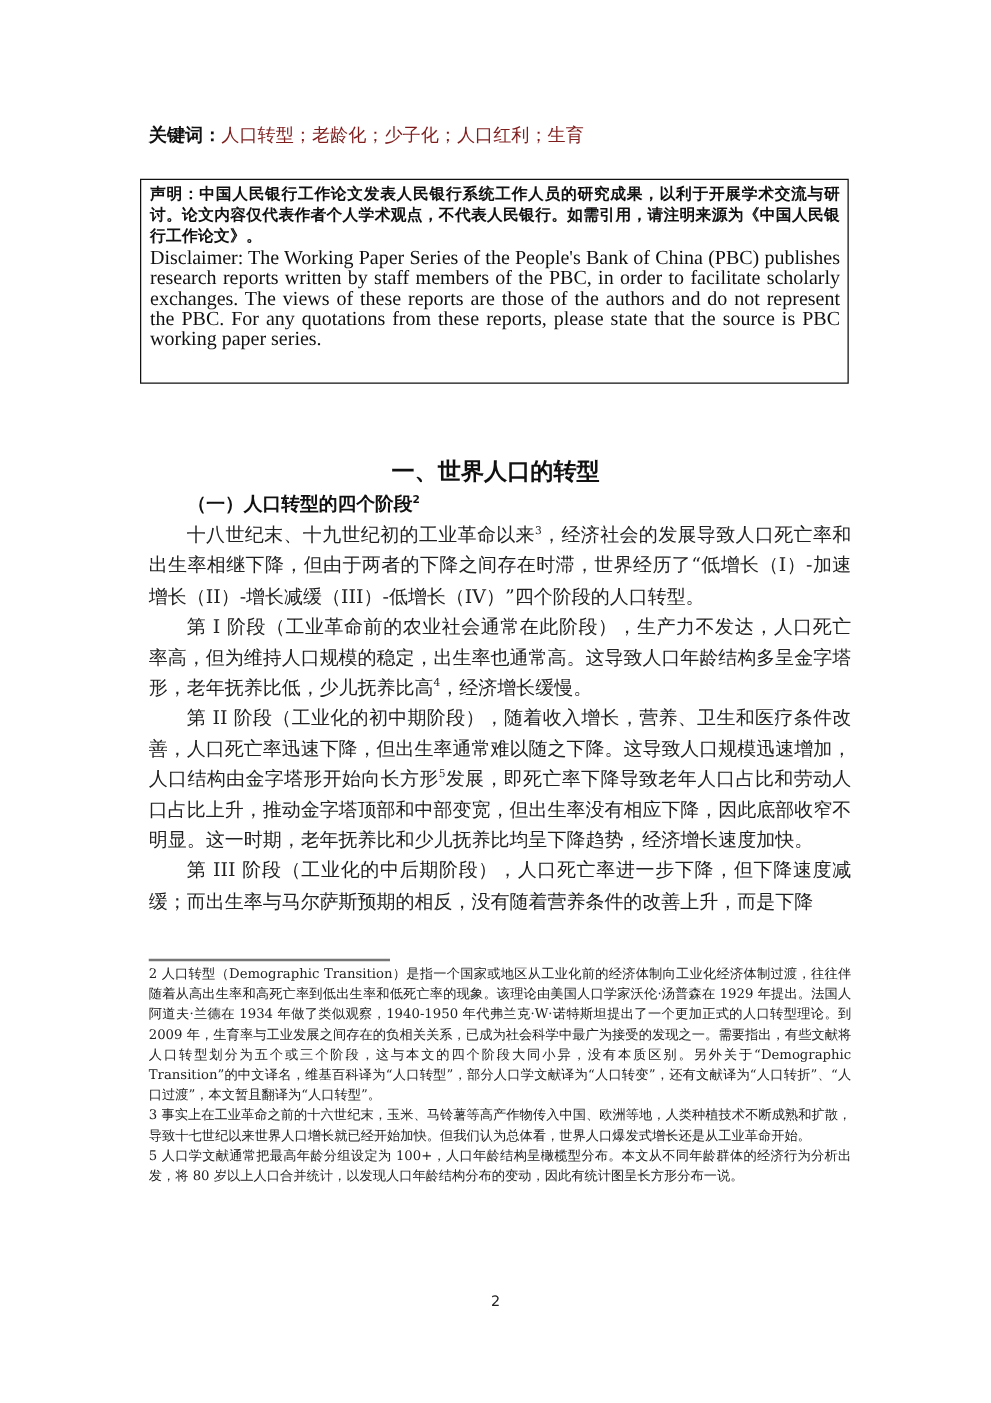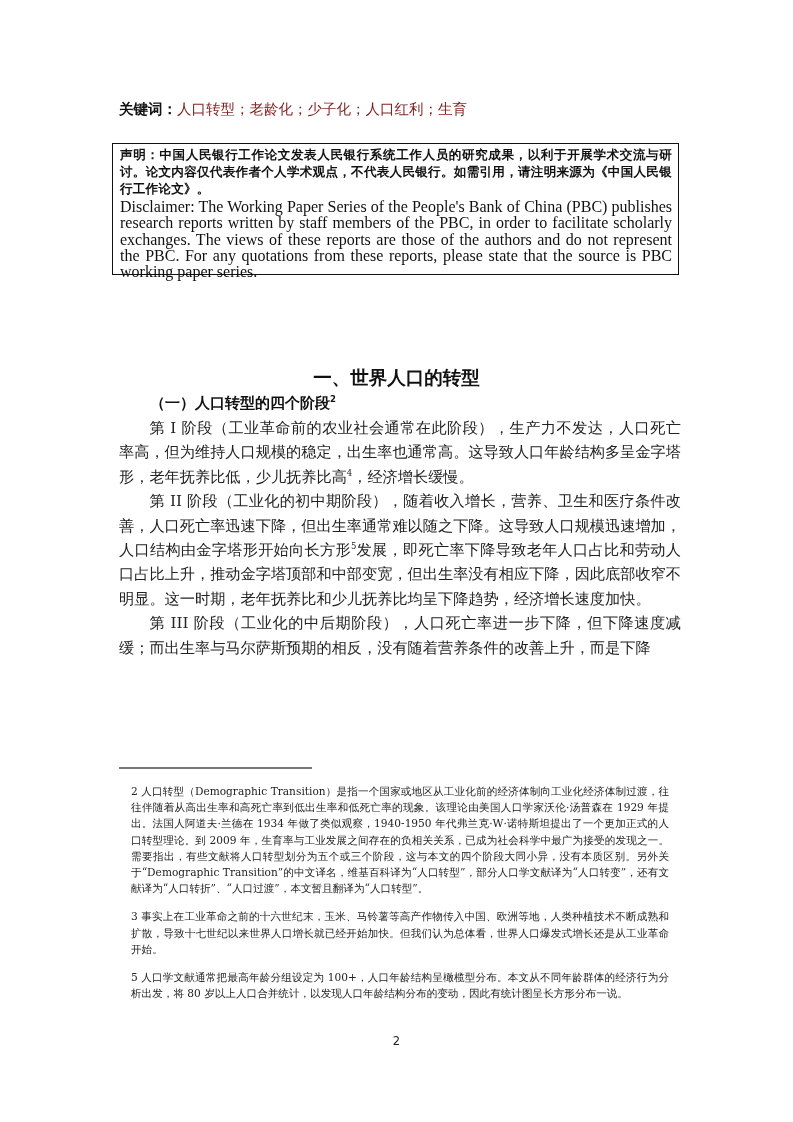--- a/index.html
+++ b/index.html
@@ -4,41 +4,41 @@
 <style>
   html, body { margin: 0; padding: 0; background: #ffffff; }
   body { width: 793px; height: 1122px; position: relative; overflow: hidden;
          font-family: "DejaVu Serif", "Liberation Serif", serif; color: #111; }
   .page { position: absolute; left: 0; top: 0; width: 793px; height: 1122px; }
 
   .keywords { position: absolute; left: 119px; top: 99px; font-size: 14.5px; line-height: 20px; white-space: nowrap; }
   .keywords .kw-label { font-weight: bold; font-family: "DejaVu Sans", sans-serif; text-align: center; }
   .keywords .kw-list { color: #7f1d1d; }
 
-  .disclaimer-box { position: absolute; left: 112px; top: 143px; width: 567px; height: 132px;
+  .disclaimer-box { position: absolute; left: 112px; top: 143px; width: 567px; height: 164px;
                     border: 1.5px solid #111; box-sizing: border-box; padding: 2px 6px 0 7px; }
   .disc-cn { font-family: "DejaVu Sans", sans-serif; font-weight: bold; font-size: 12.6px;
              line-height: 17px; text-align: justify; text-align-last: left; letter-spacing: 0.2px; }
   .disc-en { margin-top: 2px; font-family: "Liberation Serif", serif; font-weight: normal;
              font-size: 16px; line-height: 16.3px; text-align: justify; }
 
   .section-title { position: absolute; left: 0; width: 793px; top: 348px; text-align: center;
                    font-family: "DejaVu Sans", sans-serif; font-weight: bold; font-size: 18.5px; line-height: 28px; margin-top: 16px; }
   .sub-title { position: absolute; left: 150px; top: 391px; font-family: "DejaVu Sans", sans-serif;
                font-weight: bold; font-size: 15px; line-height: 24px; }
   .sub-title sup, .body sup { font-size: 8.5px; vertical-align: super; line-height: 0; }
 
   .body { position: absolute; left: 119px; top: 416px; width: 562px; font-size: 15.2px;
           line-height: 24.4px; text-align: justify; color: #222; }
   .body p { margin: 0; text-indent: 2em; }
 
   .fn-rule { position: absolute; left: 119px; top: 767px; width: 193px; height: 2px; background: #777; }
   .footnotes { position: absolute; left: 119px; top: 771px; width: 562px; font-size: 10.6px;
                line-height: 16.2px; text-align: justify; color: #222; font-family: "DejaVu Serif", serif; }
-  .footnotes p { margin: 12px; }
+  .footnotes p { margin: 0; }
   .page-number { position: absolute; left: 0; width: 793px; top: 1034px; text-align: center;
                  font-family: "DejaVu Sans", sans-serif; font-size: 11.5px; color: #222; }
 </style>
 </head>
 <body>
 
 <div class="page">
 
   <div class="keywords">
     <span class="kw-label">关键词：</span><span class="kw-list">人口转型；老龄化；少子化；人口红利；生育</span>
@@ -49,20 +49,21 @@
     <div class="disc-en">Disclaimer: The Working Paper Series of the People's Bank of China (PBC) publishes research reports written by staff members of the PBC, in order to facilitate scholarly exchanges. The views of these reports are those of the authors and do not represent the PBC. For any quotations from these reports, please state that the source is PBC working paper series.</div>
   </div>
 
   <div class="section-title">一、世界人口的转型</div>
 
   <div class="sub-title">
     <span>（一）人口转型的四个阶段</span><sup>2</sup>
   </div>
 
   <div class="body">
+    <p><span>十八世纪末、十九世纪初的工业革命以来</span><sup>3</sup><span>，经济社会的发展导致人口死亡率和出生率相继下降，但由于两者的下降之间存在时滞，世界经历了“低增长（I）-加速增长（II）-增长减缓（III）-低增长（IV）”四个阶段的人口转型。</span></p>
     <p><span>第 I 阶段（工业革命前的农业社会通常在此阶段），生产力不发达，人口死亡率高，但为维持人口规模的稳定，出生率也通常高。这导致人口年龄结构多呈金字塔形，老年抚养比低，少儿抚养比高</span><sup>4</sup><span>，经济增长缓慢。</span></p>
     <p><span>第 II 阶段（工业化的初中期阶段），随着收入增长，营养、卫生和医疗条件改善，人口死亡率迅速下降，但出生率通常难以随之下降。这导致人口规模迅速增加，人口结构由金字塔形开始向长方形</span><sup>5</sup><span>发展，即死亡率下降导致老年人口占比和劳动人口占比上升，推动金字塔顶部和中部变宽，但出生率没有相应下降，因此底部收窄不明显。这一时期，老年抚养比和少儿抚养比均呈下降趋势，经济增长速度加快。</span></p>
     <p><span>第 III 阶段（工业化的中后期阶段），人口死亡率进一步下降，但下降速度减缓；而出生率与马尔萨斯预期的相反，没有随着营养条件的改善上升，而是下降</span></p>
   </div>
 
   <div class="fn-rule"></div>
 
   <div class="footnotes">
     <p>2 人口转型（Demographic Transition）是指一个国家或地区从工业化前的经济体制向工业化经济体制过渡，往往伴随着从高出生率和高死亡率到低出生率和低死亡率的现象。该理论由美国人口学家沃伦·汤普森在 1929 年提出。法国人阿道夫·兰德在 1934 年做了类似观察，1940-1950 年代弗兰克·W·诺特斯坦提出了一个更加正式的人口转型理论。到 2009 年，生育率与工业发展之间存在的负相关关系，已成为社会科学中最广为接受的发现之一。需要指出，有些文献将人口转型划分为五个或三个阶段，这与本文的四个阶段大同小异，没有本质区别。另外关于“Demographic Transition”的中文译名，维基百科译为“人口转型”，部分人口学文献译为“人口转变”，还有文献译为“人口转折”、“人口过渡”，本文暂且翻译为“人口转型”。</p>
     <p>3 事实上在工业革命之前的十六世纪末，玉米、马铃薯等高产作物传入中国、欧洲等地，人类种植技术不断成熟和扩散，导致十七世纪以来世界人口增长就已经开始加快。但我们认为总体看，世界人口爆发式增长还是从工业革命开始。</p>

